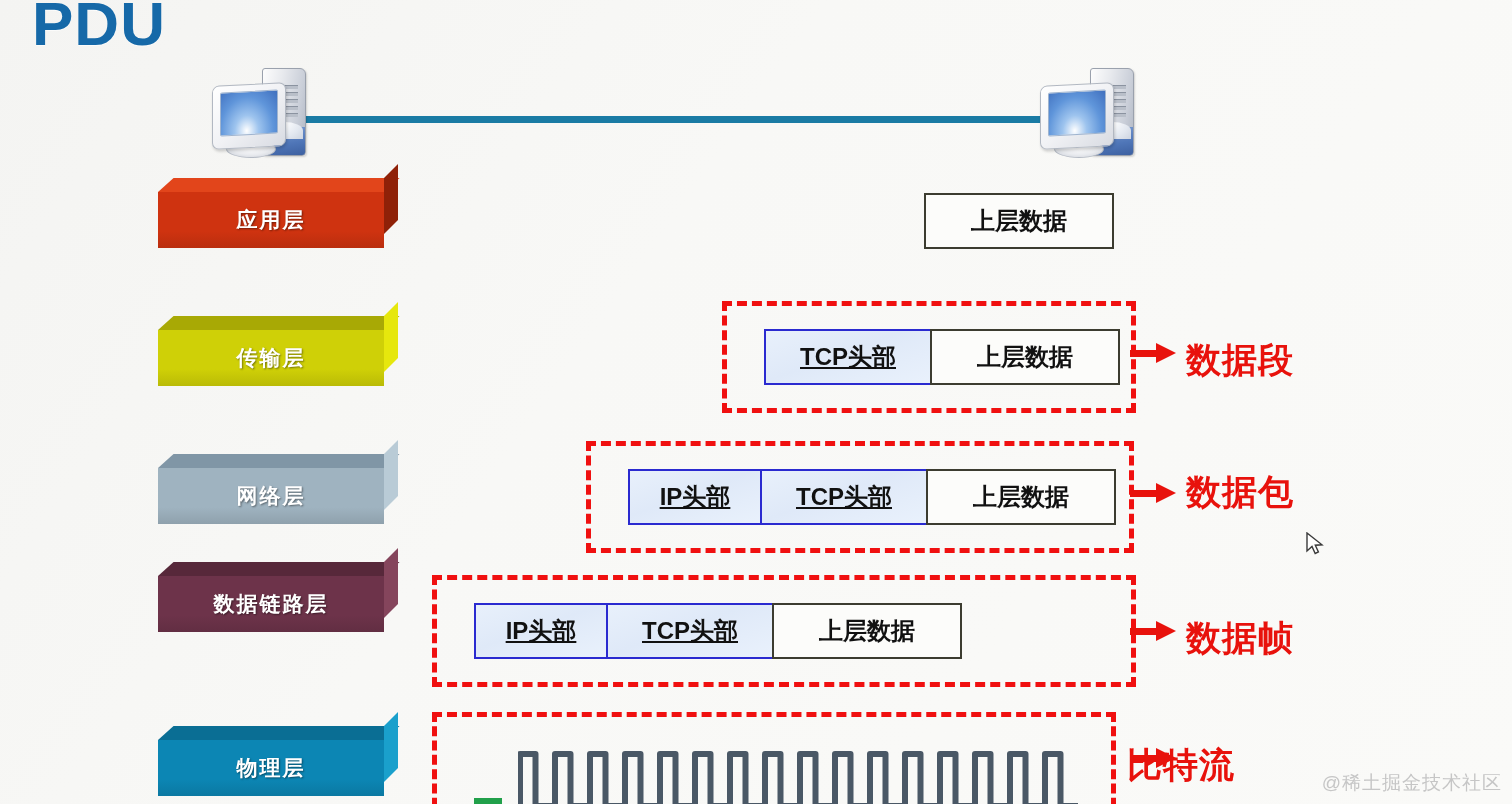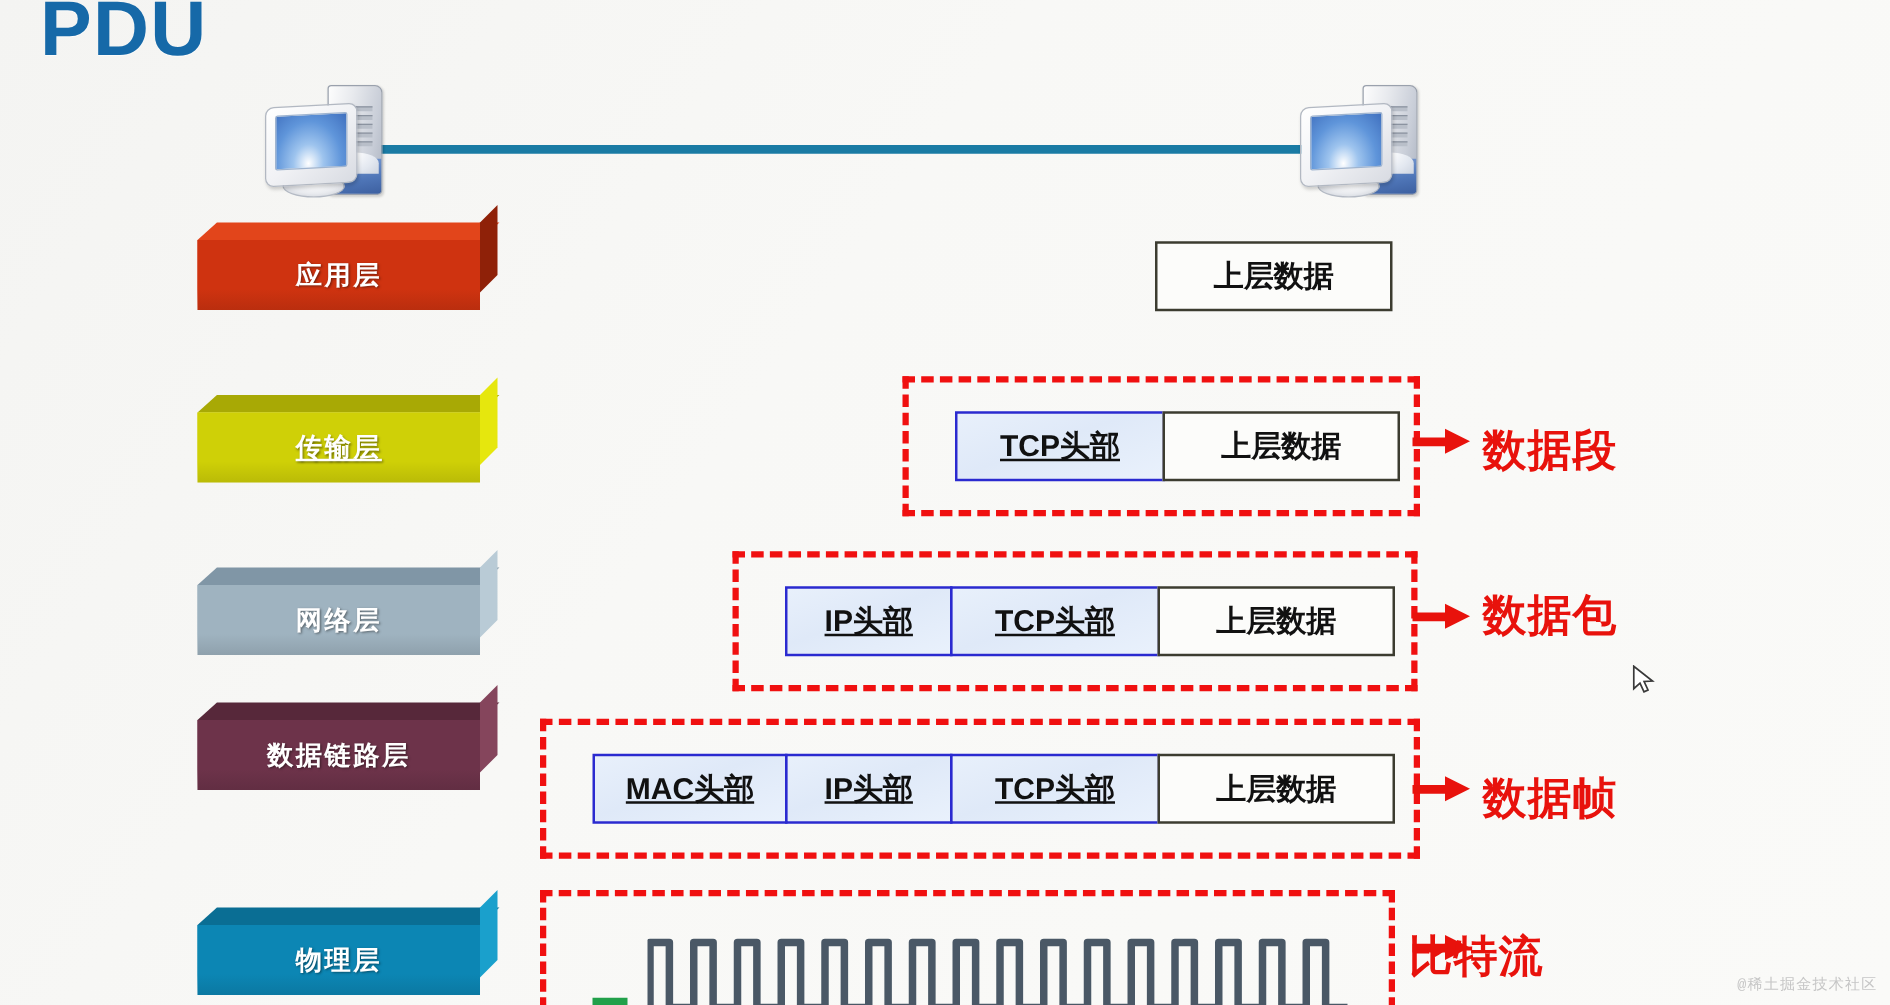--- a/index.html
+++ b/index.html
@@ -187,23 +187,23 @@
   }
 
   
   .wave { position: absolute; }
 
   
   .watermark {
     position: absolute;
     right: 10px;
     bottom: 8px;
-    font-size: 12px;
+    font-size: 19px;
     color: #c6c6c6;
-    font-family: Liberation Mono, monospace;
+    font-family: Liberation Sans, sans-serif;
     letter-spacing: 1px;
   }
 
   
   .cursor { position: absolute; width: 20px; height: 26px; }
 
   
   .bottom-strip {
     position: absolute;
     left: 466px; bottom: 0; width: 700px; height: 6px;
@@ -257,21 +257,21 @@
 
   <div id="layers-host">
       <div class="layer" style="left: 158px; top: 192px;">
         <div class="top" style="background: rgb(226, 69, 27);"></div>
         <div class="side" style="background: rgb(143, 33, 8);"></div>
         <div class="face" style="background: linear-gradient(rgb(207, 51, 16) 0%, rgb(207, 51, 16) 70%, rgba(0, 0, 0, 0.1) 100%) rgb(207, 51, 16);">应用层</div>
       </div>
       <div class="layer" style="left: 158px; top: 330px;">
         <div class="top" style="background: rgb(168, 169, 5);"></div>
         <div class="side" style="background: rgb(230, 231, 13);"></div>
-        <div class="face" style="background: linear-gradient(rgb(207, 208, 7) 0%, rgb(207, 208, 7) 70%, rgba(0, 0, 0, 0.1) 100%) rgb(207, 208, 7); text-decoration: underline;">传输层</div>
+        <div class="face" style="background: linear-gradient(rgb(207, 208, 7) 0%, rgb(207, 208, 7) 70%, rgba(0, 0, 0, 0.1) 100%) rgb(207, 208, 7);">传输层</div>
       </div>
       <div class="layer" style="left: 158px; top: 468px;">
         <div class="top" style="background: rgb(128, 150, 166);"></div>
         <div class="side" style="background: rgb(185, 203, 214);"></div>
         <div class="face" style="background: linear-gradient(rgb(159, 179, 192) 0%, rgb(159, 179, 192) 70%, rgba(0, 0, 0, 0.1) 100%) rgb(159, 179, 192); text-align: right;">网络层</div>
       </div>
       <div class="layer" style="left: 158px; top: 576px;">
         <div class="top" style="background: rgb(87, 40, 58);"></div>
         <div class="side" style="background: rgb(133, 69, 92);"></div>
         <div class="face" style="background: linear-gradient(rgb(109, 51, 74) 0%, rgb(109, 51, 74) 70%, rgba(0, 0, 0, 0.1) 100%) rgb(109, 51, 74);">数据链路层</div>
@@ -293,21 +293,20 @@
         <div class="cell data" style="width: 190px;">上层数据</div>
       </div>
       <div class="dash-frame" style="left: 586px; top: 441px; width: 548px; height: 112px;"></div>
       <div class="pdu-row" style="left: 612px; top: 469px;">
         <div class="cell hdr" style="width: 134px;">IP头部</div>
         <div class="cell hdr" style="width: 168px;">TCP头部</div>
         <div class="cell data" style="width: 190px;">上层数据</div>
       </div>
       <div class="dash-frame" style="left: 432px; top: 575px; width: 704px; height: 112px;"></div>
       <div class="pdu-row" style="left: 458px; top: 603px;">
-        <div class="cell hdr" style="width: 156px;">MAC头部</div>
         <div class="cell hdr" style="width: 134px;">IP头部</div>
         <div class="cell hdr" style="width: 168px;">TCP头部</div>
         <div class="cell data" style="width: 190px;">上层数据</div>
       </div>
       <div class="dash-frame" style="left: 432px; top: 712px; width: 684px; height: 110px;"></div>
       <div class="wave" style="left: 518px; top: 748px;"><svg width="560" height="62" viewBox="0 0 560 62">
           <path d="M 0 58 L 2 58 L 2 6 L 17.5 6 L 17.5 58 L 35 58 L 37 58 L 37 6 L 52.5 6 L 52.5 58 L 70 58 L 72 58 L 72 6 L 87.5 6 L 87.5 58 L 105 58 L 107 58 L 107 6 L 122.5 6 L 122.5 58 L 140 58 L 142 58 L 142 6 L 157.5 6 L 157.5 58 L 175 58 L 177 58 L 177 6 L 192.5 6 L 192.5 58 L 210 58 L 212 58 L 212 6 L 227.5 6 L 227.5 58 L 245 58 L 247 58 L 247 6 L 262.5 6 L 262.5 58 L 280 58 L 282 58 L 282 6 L 297.5 6 L 297.5 58 L 315 58 L 317 58 L 317 6 L 332.5 6 L 332.5 58 L 350 58 L 352 58 L 352 6 L 367.5 6 L 367.5 58 L 385 58 L 387 58 L 387 6 L 402.5 6 L 402.5 58 L 420 58 L 422 58 L 422 6 L 437.5 6 L 437.5 58 L 455 58 L 457 58 L 457 6 L 472.5 6 L 472.5 58 L 490 58 L 492 58 L 492 6 L 507.5 6 L 507.5 58 L 525 58 L 527 58 L 527 6 L 542.5 6 L 542.5 58 L 560 58" fill="none" stroke="#4a5866" stroke-width="6" stroke-linejoin="round" stroke-linecap="round"></path>
         </svg></div>
       <div class="red-arrow" style="left: 1130px; top: 343px;">
         <div class="shaft"></div>

